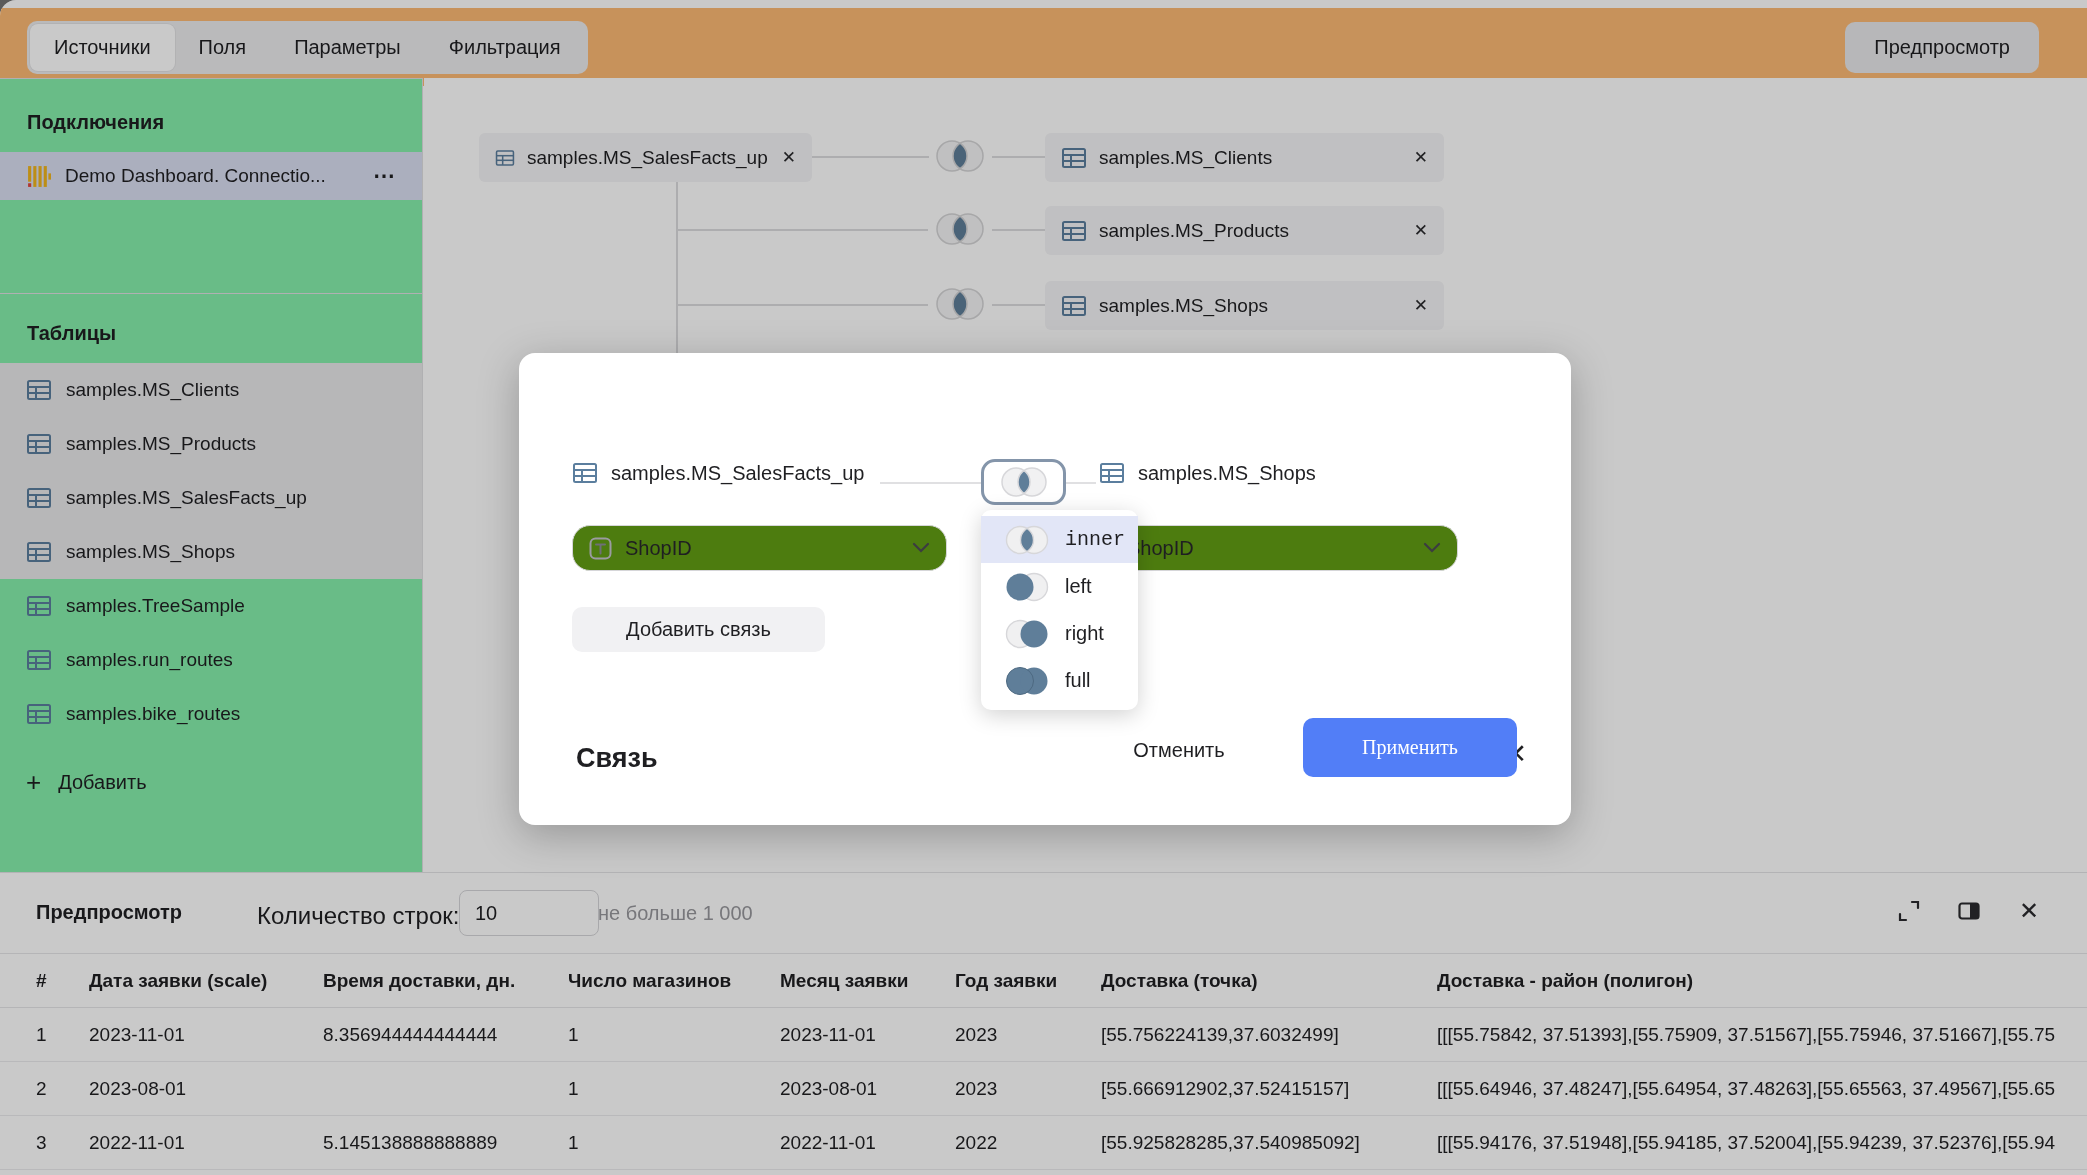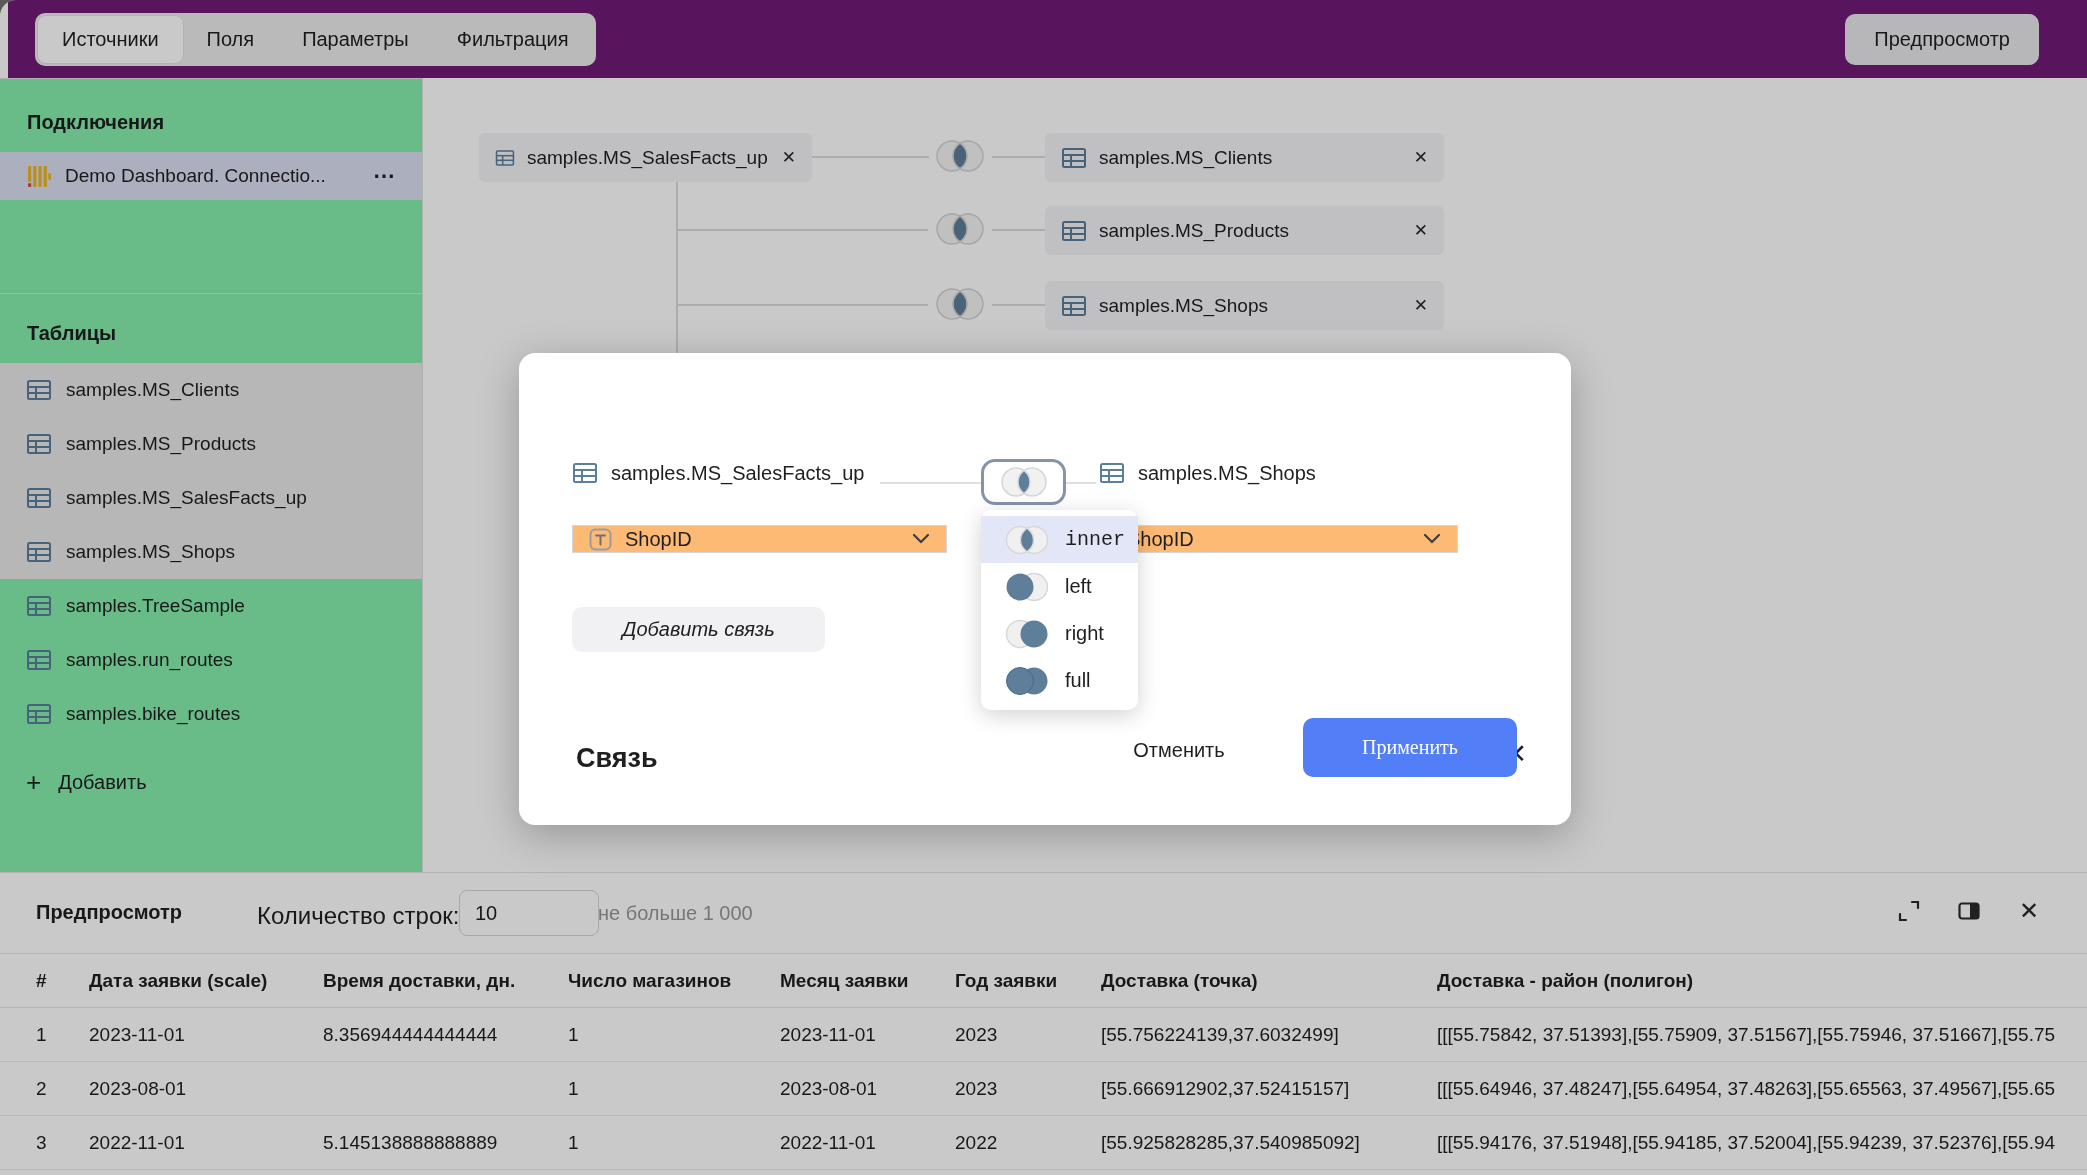--- a/index.html
+++ b/index.html
@@ -1,19 +1,19 @@
 <!DOCTYPE html>
 <html><head>
 <meta charset="utf-8">
 <style>
   html,body{margin:0;padding:0;background:#5a5a5a;font-family:"Liberation Sans",sans-serif;}
   *{box-sizing:border-box;}
   #root{position:relative;width:2087px;height:1175px;background:#fff;overflow:hidden;border-top-left-radius:16px;}
   
-  .topbar{position:absolute;left:0;top:0;right:0;height:78px;background:#701a75;margin-left:8px;}
+  .topbar{position:absolute;left:0;top:8px;right:0;height:78px;background:#fdba74;}
   .tabswrap{position:absolute;left:27px;top:13px;height:53px;background:#ececee;border-radius:10px;display:flex;align-items:center;padding:3px;}
   .tab{height:47px;display:flex;align-items:center;padding:0 24px;font-size:20px;color:#1f1f22;border-radius:8px;cursor:pointer;}
   .tab.active{background:#fff;box-shadow:0 0 0 1px #e2e2e4;}
   .preview-btn{position:absolute;right:48px;top:14px;height:51px;background:#e9e9eb;border-radius:10px;display:flex;align-items:center;padding:0 29px;font-size:20px;color:#1f1f22;cursor:pointer;}
   
   .sidebar{position:absolute;left:0;top:78px;width:423px;height:794px;background:#86efac;border-top:1px solid #e0e0e2;border-right:1px solid #e0e0e2;}
   .side-head{padding:32px 27px 18px;font-size:20px;font-weight:700;color:#1f1f22;}
   .conn-item{height:48px;display:flex;align-items:center;background:#d9def2;padding:0 26px;cursor:pointer;}
   .conn-item .nm{font-size:19px;color:#1f1f22;margin-left:14px;white-space:nowrap;}
   .conn-item .dots{margin-left:auto;font-size:22px;font-weight:700;color:#1f1f22;letter-spacing:1px;cursor:pointer;}
@@ -47,24 +47,24 @@
   
   .dim{position:absolute;inset:0;background:rgba(0,0,0,0.21);z-index:5;}
   
   .modal{position:absolute;left:519px;top:353px;width:1052px;height:472px;background:#fff;border-radius:16px;box-shadow:0 10px 40px rgba(0,0,0,0.25);z-index:10;}
   .m-title{position:absolute;left:57px;top:390px;font-size:27px;font-weight:700;color:#1f1f22;}
   .m-close{position:absolute;right:44px;top:388px;font-size:27px;color:#1f1f22;cursor:pointer;line-height:1;}
   .m-tbl{position:absolute;display:flex;align-items:center;}
   .m-tbl .nm{font-size:20px;color:#1f1f22;margin-left:13px;white-space:nowrap;}
   .m-line{position:absolute;height:2px;background:#e0e0e2;}
   .join-chip{position:absolute;left:462px;top:106px;width:85px;height:46px;background:#fff;border:3px solid #8495aa;border-radius:14px;display:flex;align-items:center;justify-content:center;cursor:pointer;}
-  .select{position:absolute;top:172px;height:28px;border:1px solid #d6d6d9;border-radius:0;display:flex;align-items:center;padding:0 16px;background:#fdba74;cursor:pointer;}
+  .select{position:absolute;top:172px;height:46px;border:1px solid #d6d6d9;border-radius:18px;display:flex;align-items:center;padding:0 16px;background:#4d7c0f;cursor:pointer;}
   .select .fld{font-size:20px;color:#1f1f22;margin-left:13px;}
   .select .chev{margin-left:auto;}
-  .add-link-btn{position:absolute;left:53px;top:254px;width:253px;height:45px;background:#f1f1f3;border:none;border-radius:10px;font-size:20px;color:#1f1f22;font-family:"Liberation Sans",sans-serif;cursor:pointer;font-style:italic;}
+  .add-link-btn{position:absolute;left:53px;top:254px;width:253px;height:45px;background:#f1f1f3;border:none;border-radius:10px;font-size:20px;color:#1f1f22;font-family:"Liberation Sans",sans-serif;cursor:pointer;}
   .cancel-btn{position:absolute;left:590px;top:382px;width:140px;text-align:center;font-size:20px;color:#1f1f22;line-height:30px;cursor:pointer;}
   .apply-btn{position:absolute;left:784px;top:365px;width:214px;height:59px;border:none;border-radius:10px;font-size:20px;color:#fff;font-family:Liberation Serif, serif;cursor:pointer;}
   
   .join-menu{position:absolute;left:981px;top:510px;width:157px;background:#fff;border-radius:10px;box-shadow:0 5px 22px rgba(0,0,0,0.18);padding:6px 0;z-index:15;}
   .jm-item{height:47px;display:flex;align-items:center;padding:0 0 0 22px;cursor:pointer;}
   .jm-item.sel{background:#e2e6f7;font-family:Liberation Mono, monospace;}
   .jm-item .lbl{font-size:20px;color:#1f1f22;margin-left:14px;}
 </style>
 </head>
 <body>

